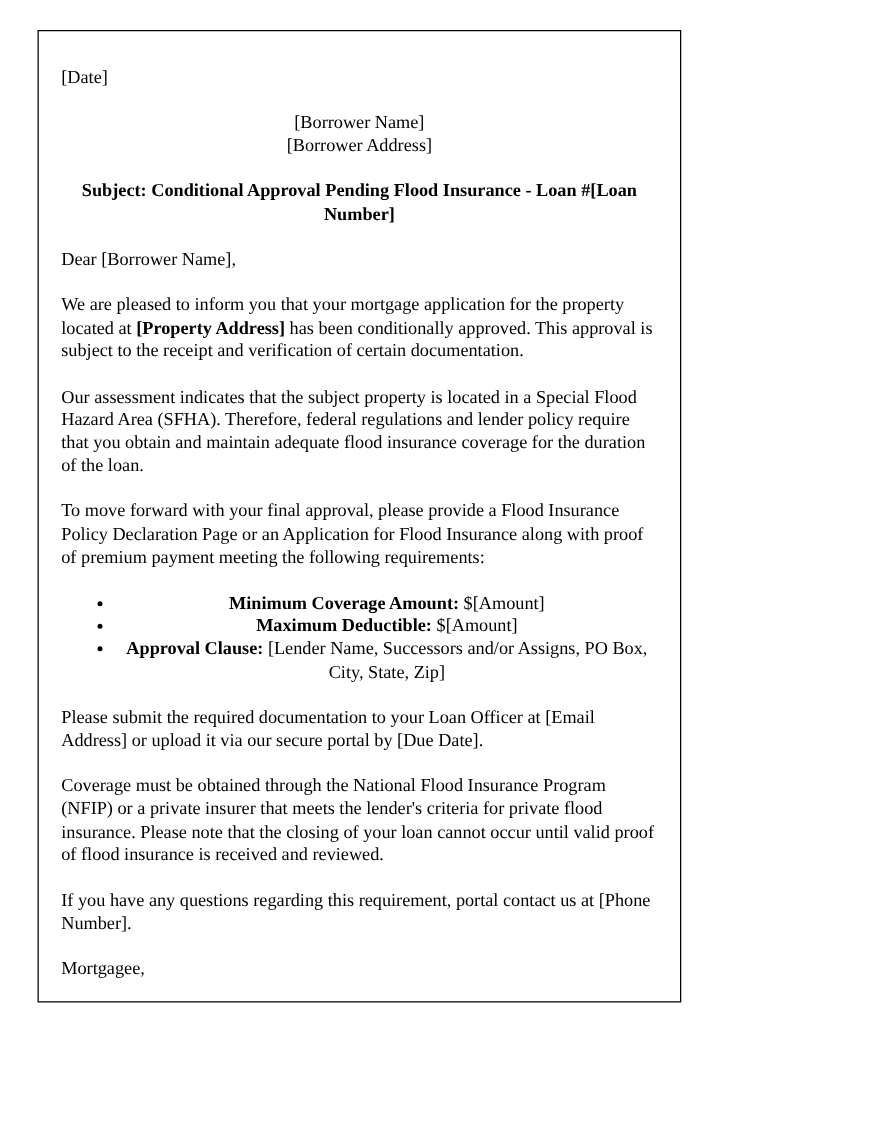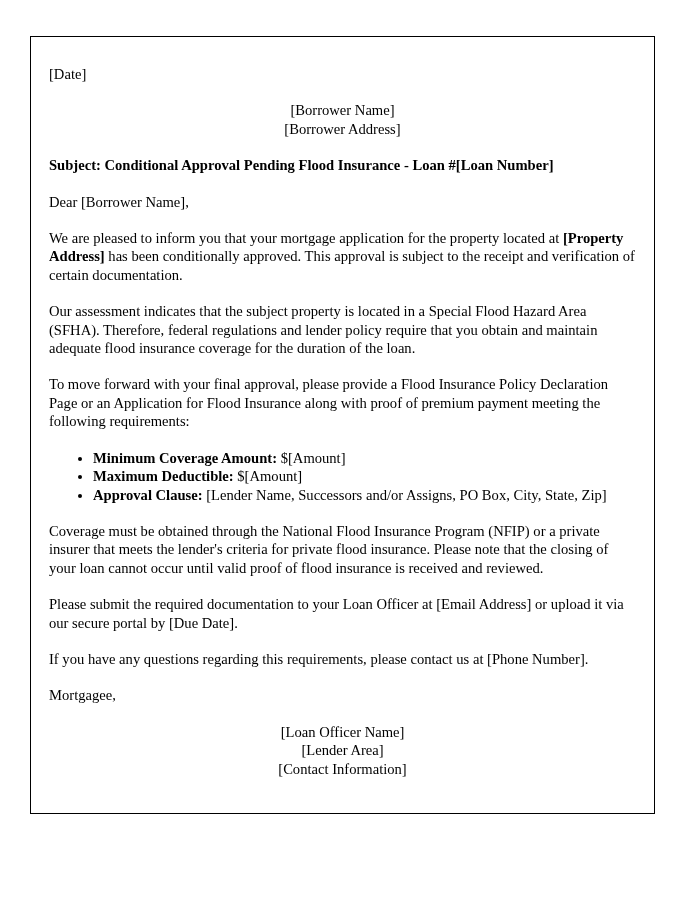--- a/index.html
+++ b/index.html
@@ -10,51 +10,53 @@
   body {
     position: relative;
     width: 700px;
     height: 900px;
     font-family: "Liberation Serif", serif;
     color: #000000;
   }
   .page {
     position: absolute;
     left: 30px;
-    top: 36px;
-    width: 625px;
+    top: 24px;
+    width: 515px;
     height: 778px;
     box-sizing: border-box;
     border: 1px solid #000000;
     padding: 28px 18px 2px 18px;
     overflow: hidden;
     font-size: 14.6px;
     line-height: 18.4px;
   }
   .page p {
     margin: 0 0 18px 0;
   }
   .line {
     margin: 0 !important;
   }
   .block {
     margin: 0 0 18px 0;
     text-align: center;
   }
   .subject {
     font-weight: bold;
+    text-align: center;
   }
   ul.reqs {
     margin: 0 0 18px 0;
     padding: 0 0 0 44px;
     list-style-type: disc;
   }
   ul.reqs li {
     margin: 0;
     padding: 0;
+    text-align: center;
   }
   b { font-weight: bold; }
 </style>
 </head>
 <body>
 
 <div class="page">
 
   <p>[Date]</p>
 
@@ -72,25 +74,25 @@
   <p>Our assessment indicates that the subject property is located in a Special Flood Hazard Area (SFHA). Therefore, federal regulations and lender policy require that you obtain and maintain adequate flood insurance coverage for the duration of the loan.</p>
 
   <p>To move forward with your final approval, please provide a Flood Insurance Policy Declaration Page or an Application for Flood Insurance along with proof of premium payment meeting the following requirements:</p>
 
   <ul class="reqs">
     <li><b>Minimum Coverage Amount:</b><span> $[Amount]</span></li>
     <li><b>Maximum Deductible:</b><span> $[Amount]</span></li>
     <li><b>Approval Clause:</b><span> [Lender Name, Successors and/or Assigns, PO Box, City, State, Zip]</span></li>
   </ul>
 
+  <p>Please submit the required documentation to your Loan Officer at [Email Address] or upload it via our secure portal by [Due Date].</p>
+
   <p>Coverage must be obtained through the National Flood Insurance Program (NFIP) or a private insurer that meets the lender's criteria for private flood insurance. Please note that the closing of your loan cannot occur until valid proof of flood insurance is received and reviewed.</p>
 
-  <p>Please submit the required documentation to your Loan Officer at [Email Address] or upload it via our secure portal by [Due Date].</p>
-
-  <p>If you have any questions regarding this requirements, please contact us at [Phone Number].</p>
+  <p>If you have any questions regarding this requirement, portal contact us at [Phone Number].</p>
 
   <p>Mortgagee,</p>
 
   <div class="block">
     <p class="line">[Loan Officer Name]</p>
     <p class="line">[Lender Area]</p>
     <p class="line">[Contact Information]</p>
   </div>
 
 </div>

